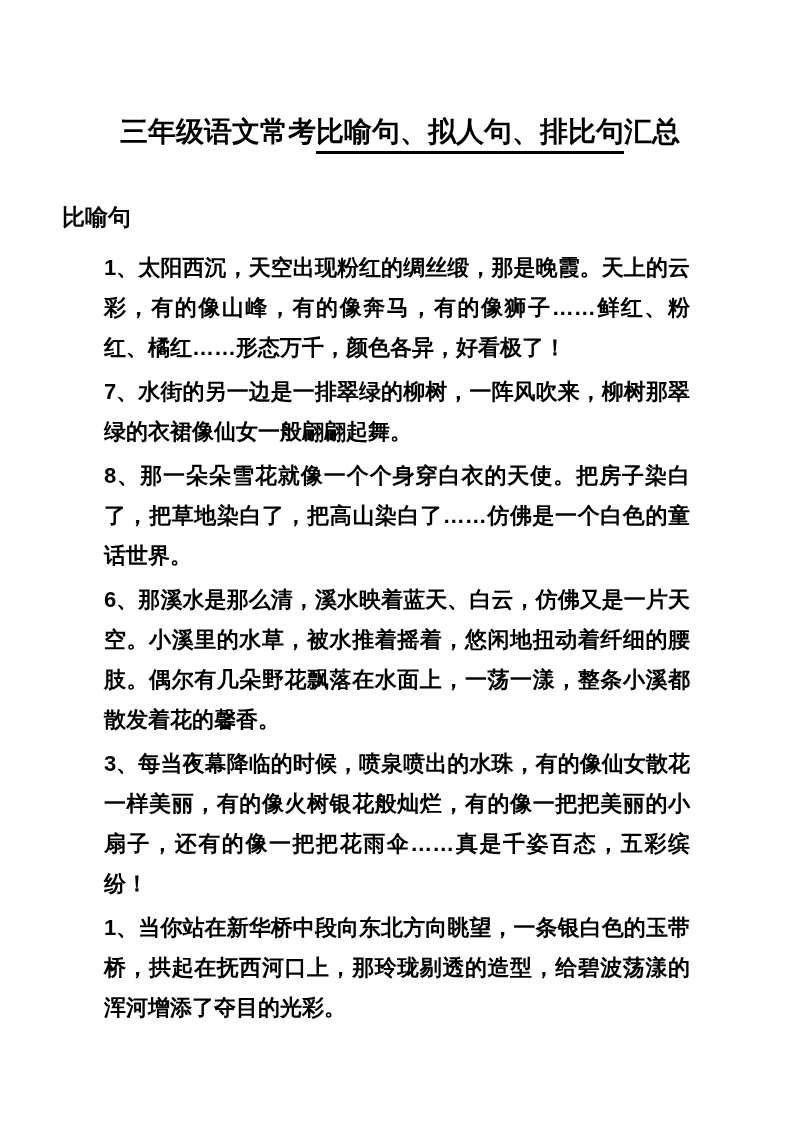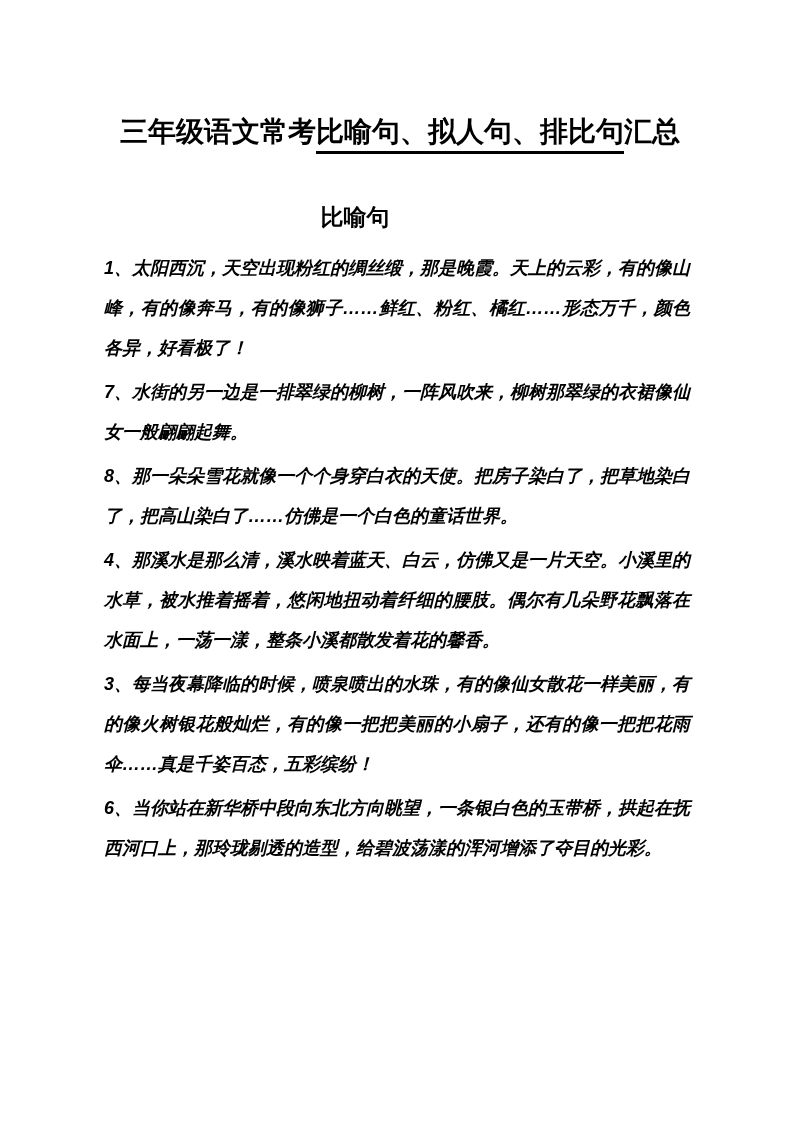--- a/index.html
+++ b/index.html
@@ -30,47 +30,45 @@
   }
   .doc-title .underlined {
     border-bottom: 3px solid #000000;
     padding-bottom: 4px;
   }
   .section-heading {
     margin: 50px 0 16px 0;
     font-size: 23px;
     font-weight: 700;
     line-height: 30px;
-    text-align: center;
     transform: translateX(-42px);
   }
   .para {
     margin: 0 0 4px 0;
-    font-size: 18px;
+    font-size: 22px;
     font-weight: 700;
     line-height: 40px;
     text-align: justify;
     color: #000000;
-    font-style: italic;
   }
 </style>
 </head>
 <body>
 
 <div class="page">
 
   <h1 class="doc-title"><span>三年级语文常考</span><span class="underlined">比喻句、拟人句、排比句</span><span>汇总</span></h1>
 
   <div class="section-heading">比喻句</div>
 
   <p class="para">1、太阳西沉，天空出现粉红的绸丝缎，那是晚霞。天上的云彩，有的像山峰，有的像奔马，有的像狮子……鲜红、粉红、橘红……形态万千，颜色各异，好看极了！</p>
 
   <p class="para">7、水街的另一边是一排翠绿的柳树，一阵风吹来，柳树那翠绿的衣裙像仙女一般翩翩起舞。</p>
 
   <p class="para">8、那一朵朵雪花就像一个个身穿白衣的天使。把房子染白了，把草地染白了，把高山染白了……仿佛是一个白色的童话世界。</p>
 
-  <p class="para">4、那溪水是那么清，溪水映着蓝天、白云，仿佛又是一片天空。小溪里的水草，被水推着摇着，悠闲地扭动着纤细的腰肢。偶尔有几朵野花飘落在水面上，一荡一漾，整条小溪都散发着花的馨香。</p>
+  <p class="para">6、那溪水是那么清，溪水映着蓝天、白云，仿佛又是一片天空。小溪里的水草，被水推着摇着，悠闲地扭动着纤细的腰肢。偶尔有几朵野花飘落在水面上，一荡一漾，整条小溪都散发着花的馨香。</p>
 
   <p class="para">3、每当夜幕降临的时候，喷泉喷出的水珠，有的像仙女散花一样美丽，有的像火树银花般灿烂，有的像一把把美丽的小扇子，还有的像一把把花雨伞……真是千姿百态，五彩缤纷！</p>
 
-  <p class="para">6、当你站在新华桥中段向东北方向眺望，一条银白色的玉带桥，拱起在抚西河口上，那玲珑剔透的造型，给碧波荡漾的浑河增添了夺目的光彩。</p>
+  <p class="para">1、当你站在新华桥中段向东北方向眺望，一条银白色的玉带桥，拱起在抚西河口上，那玲珑剔透的造型，给碧波荡漾的浑河增添了夺目的光彩。</p>
 
 </div>
 
 </body></html>

